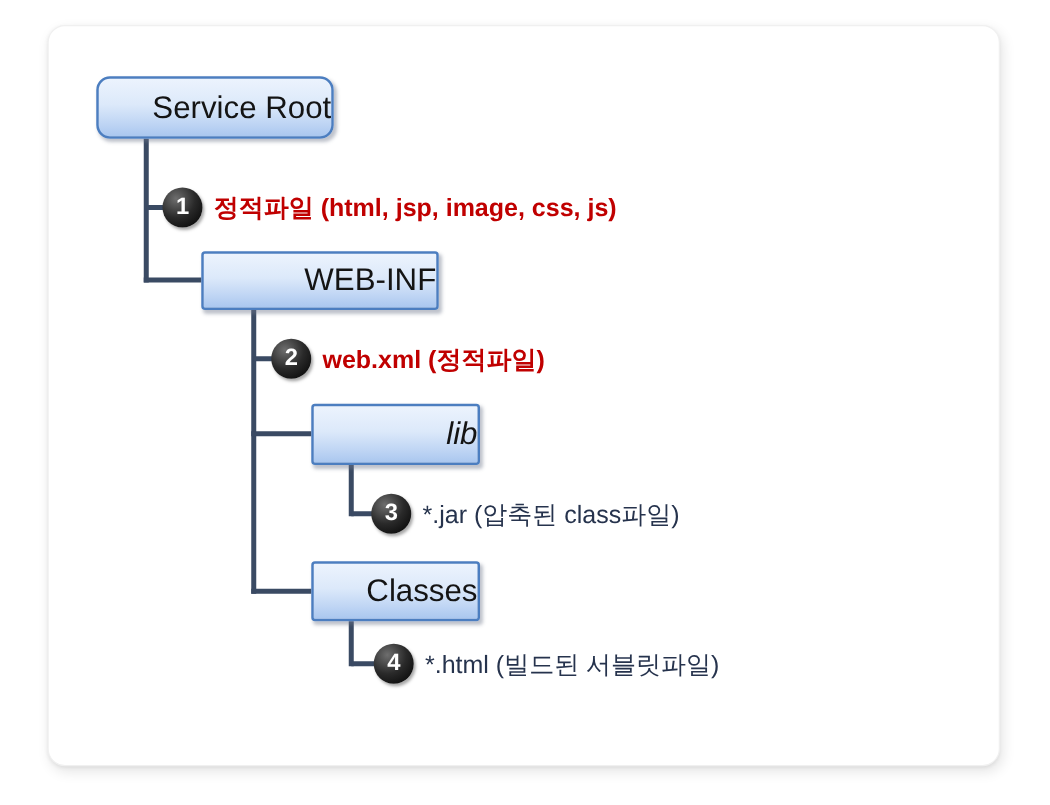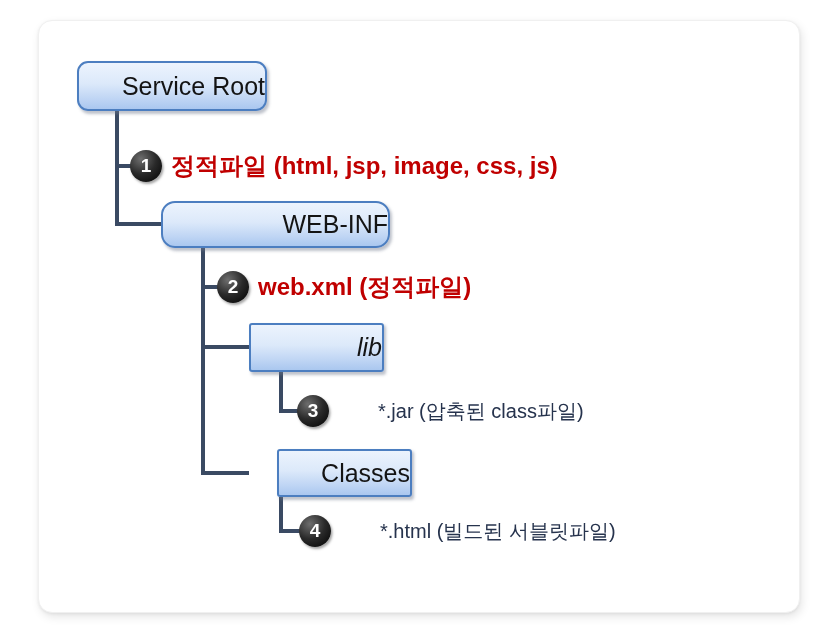--- a/index.html
+++ b/index.html
@@ -27,23 +27,23 @@
     display: flex; align-items: center; justify-content: flex-end;
     border: 2px solid #4C7EC0;
     background: linear-gradient(180deg, #ECF3FD 0%, #DCE9FA 45%, #BFD5F4 78%, #AAC7EF 100%);
     box-shadow: 2px 2.5px 3px rgba(110,120,140,0.45);
     color: #141414;
     font-size: 25px;
     box-sizing: border-box;
     white-space: nowrap;
   }
   .node.root { left: 38px; top: 40px; width: 190px; height: 50px; border-radius: 11px; }
-  .node.webinf { left: 122px; top: 180px; width: 229px; height: 47px; border-radius: 14px; }
+  .node.webinf { left: 122px; top: 180px; width: 190px; height: 47px; border-radius: 3px; }
   .node.lib { left: 210px; top: 302px; width: 135px; height: 49px; border-radius: 3px; font-style: italic; }
-  .node.classes { left: 210px; top: 428px; width: 135px; height: 48px; border-radius: 3px; margin-left: 28px; }
+  .node.classes { left: 210px; top: 428px; width: 135px; height: 48px; border-radius: 3px; }
 
   
   .conn { position: absolute; background: #3A4A63; }
   .v1 { left: 76px;  top: 90px;  width: 4px;  height: 115px; }
   .t1 { left: 78px;  top: 143px; width: 16px; height: 4px; }
   .h1 { left: 76px;  top: 201px; width: 46px; height: 4px; }
   .v2 { left: 162px; top: 227px; width: 4px;  height: 227px; }
   .t2 { left: 164px; top: 264px; width: 16px; height: 4px; }
   .h2 { left: 162px; top: 324px; width: 48px; height: 4px; }
   .h3 { left: 162px; top: 450px; width: 48px; height: 4px; }
@@ -68,22 +68,22 @@
     width: 32px; height: 32px;
     border-radius: 50%;
     background: radial-gradient(circle at 34% 28%, #6e6e6e 0%, #2a2a2a 48%, #000000 100%);
     box-shadow: 1.5px 2px 2.5px rgba(0,0,0,0.35);
     color: #ffffff;
     font-size: 19px; font-weight: bold;
     display: flex; align-items: center; justify-content: center;
     flex: 0 0 auto;
   }
 
-  .ann-text.red  { color: #C00000; font-weight: bold; font-size: 24px; }
-  .ann-text.dark { color: #26334D; font-weight: normal; font-size: 20px; margin-left: 40px; }
+  .ann-text.red  { color: #C00000; font-weight: bold; font-size: 20px; }
+  .ann-text.dark { color: #26334D; font-weight: normal; font-size: 20px; }
 </style>
 </head>
 <body>
 
 <div class="stage">
   <div class="card">
 
     <div class="conn v1"></div>
     <div class="conn t1"></div>
     <div class="conn h1"></div>

